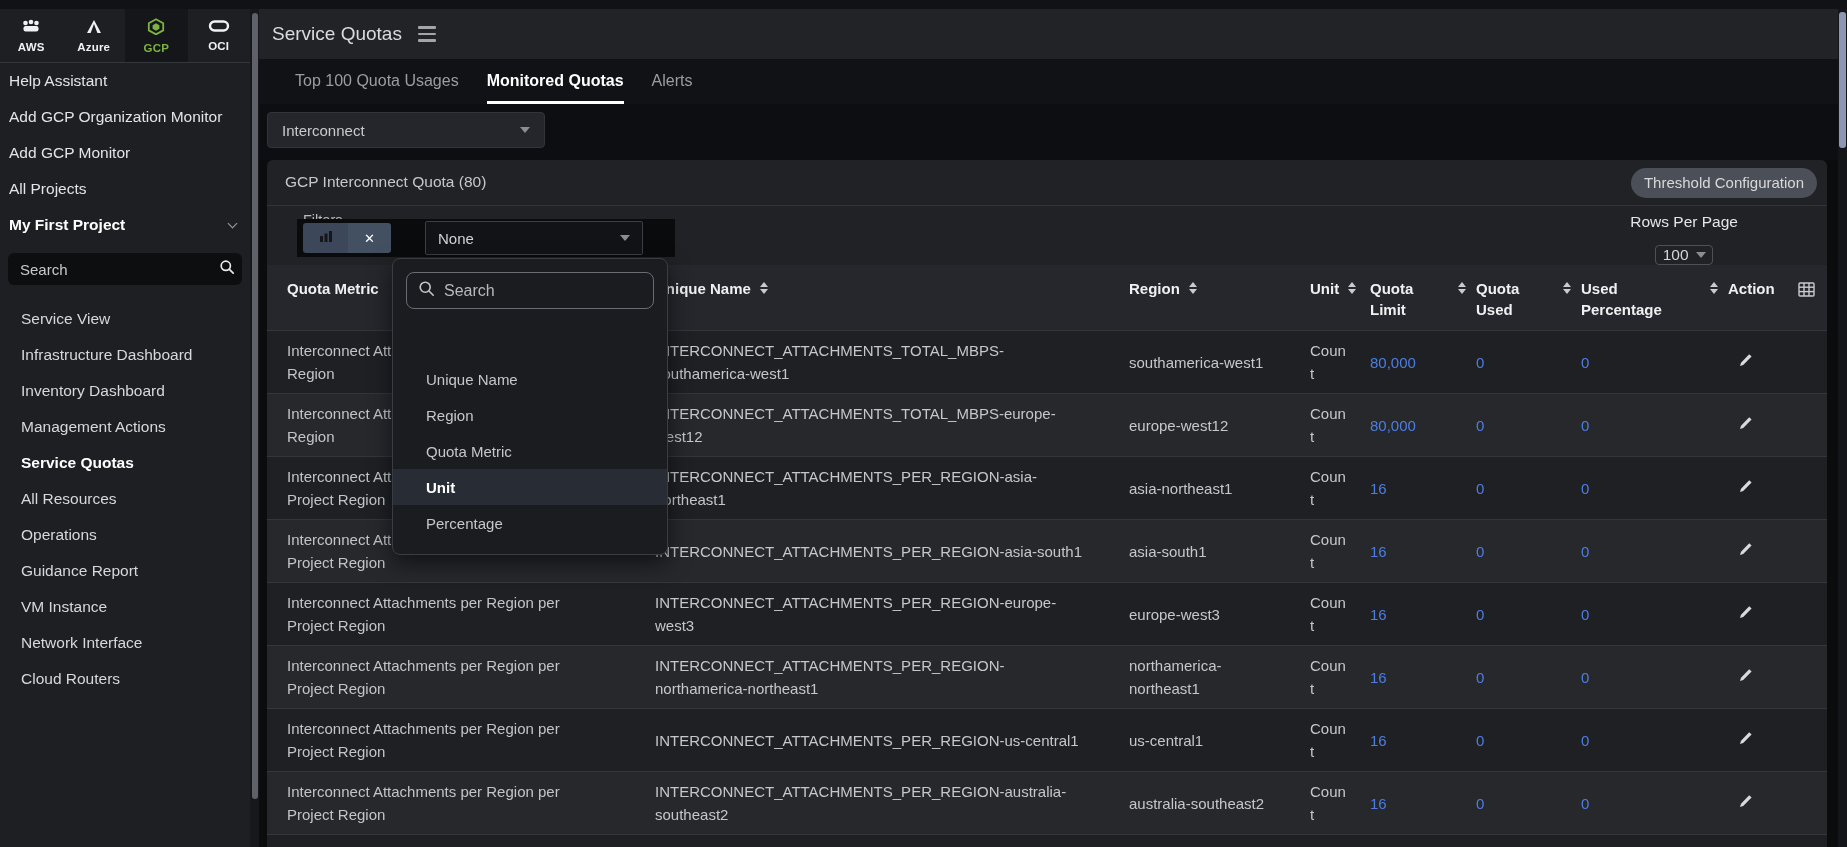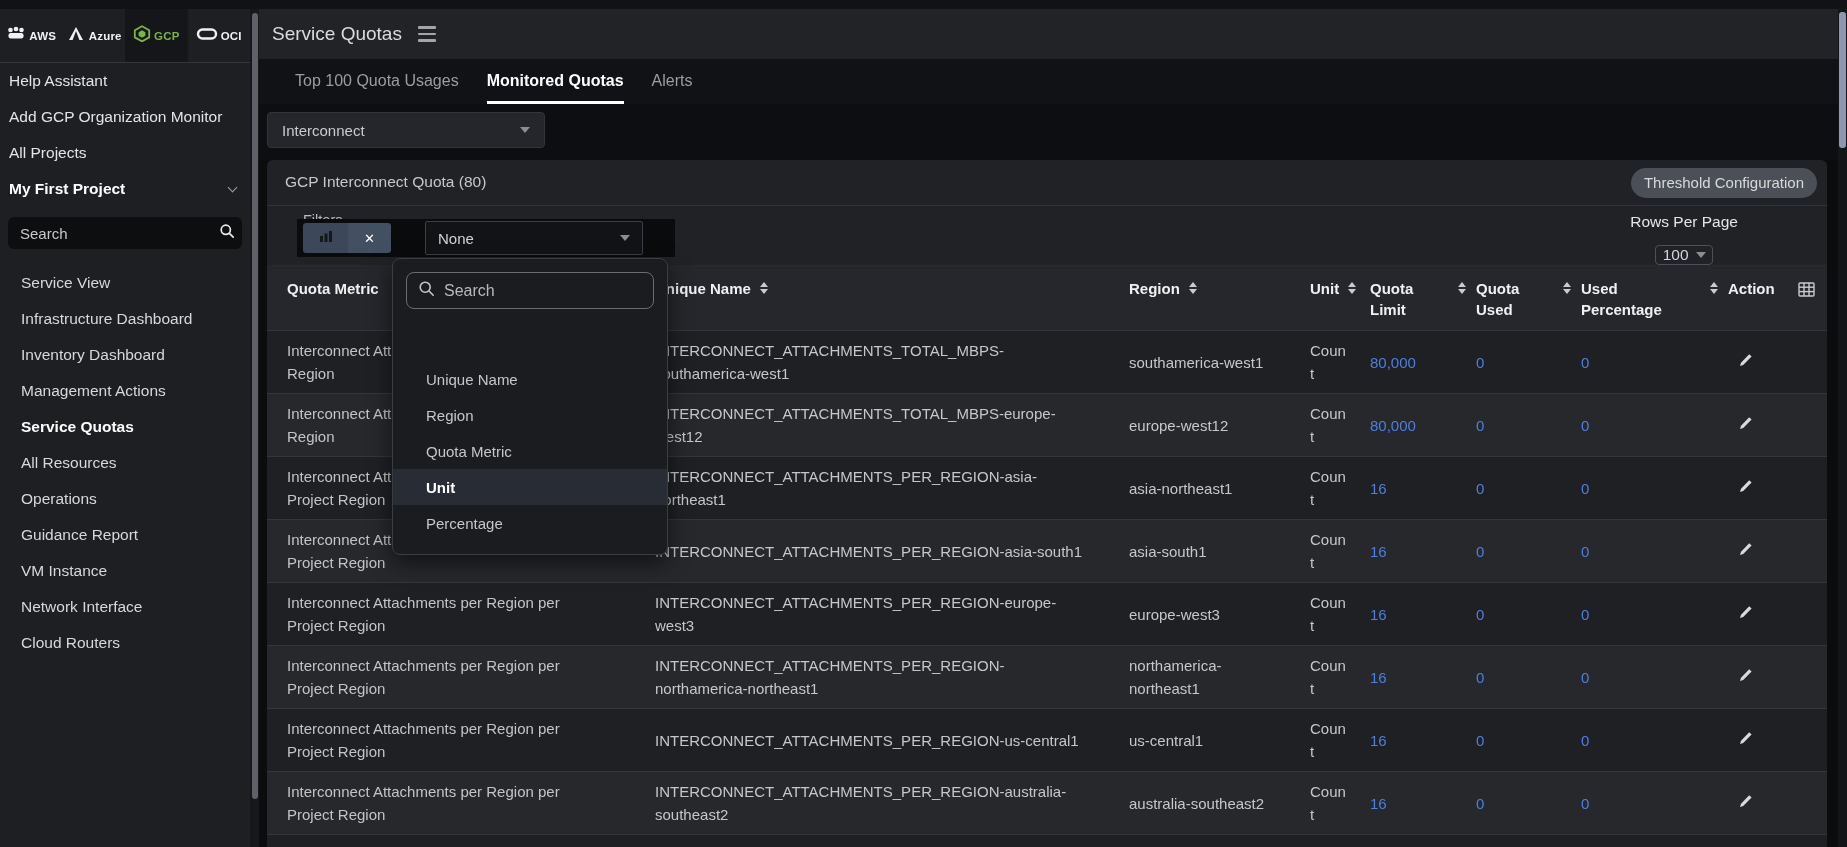--- a/index.html
+++ b/index.html
@@ -5,21 +5,21 @@
   * { margin:0; padding:0; box-sizing:border-box; }
   html,body { width:1847px; height:847px; overflow:hidden; }
   body { position:relative; background:#0b0c0e; font-family:"Liberation Sans","DejaVu Sans",sans-serif; color:#d6d7d9; }
 
   
   .topstrip { position:absolute; left:0; top:0; width:1847px; height:9px; background:#101216; }
 
   
   .sidebar { position:absolute; left:0; top:9px; width:250px; height:838px; background:#1d1f23; }
   .providers { display:flex; height:54px; border-bottom:1px solid #33363b; }
-  .provider { flex:1; display:flex; flex-direction:row; align-items:center; justify-content:center; gap:3px; cursor:pointer; }
+  .provider { flex:1; display:flex; flex-direction:column; align-items:center; justify-content:center; gap:3px; cursor:pointer; }
   .provider.active { background:#14161a; }
   .provider .plabel { font-size:11.5px; font-weight:bold; color:#f0f1f3; letter-spacing:.2px; }
   .provider.gcp .plabel { color:#7cb342; }
   .menu-item { height:36px; line-height:36px; padding-left:9px; font-size:15.5px; color:#e3e4e6; white-space:nowrap; cursor:pointer; }
   .project-row { position:relative; font-weight:bold; color:#fff; }
   .chev { position:absolute; right:14px; top:13px; width:7px; height:7px; border-right:1.8px solid #9fa1a6; border-bottom:1.8px solid #9fa1a6; transform:rotate(45deg); }
   .side-search { margin:10px 8px 0 8px; height:32px; background:#0d0e10; border-radius:6px; display:flex; align-items:center; padding:0 12px; }
   .side-search input { flex:1; background:transparent; border:0; outline:none; color:#cfd1d4; font-size:15px; font-family:inherit; }
   .side-search input::placeholder { color:#c7c9cc; opacity:1; }
   .submenu { margin-top:16px; }
@@ -139,20 +139,21 @@
     <div class="provider">
       <span><svg width="22" height="14" viewBox="0 0 22 14">
             <rect x="2" y="2.5" width="18" height="9" rx="4.5" fill="none" stroke="#f0f1f3" stroke-width="2.4"></rect>
           </svg></span>
       <span class="plabel">OCI</span>
     </div>
   </div>
 
   <div class="menu-item">Help Assistant</div>
   <div class="menu-item">Add GCP Organization Monitor</div>
+  <div class="menu-item">Add GCP Monitor</div>
   <div class="menu-item">All Projects</div>
 
   <div class="menu-item project-row">
     <span>My First Project</span>
     <span class="chev"></span>
   </div>
 
   <div class="side-search">
     <input type="text" placeholder="Search" style="">
     <span><svg width="16" height="16" viewBox="0 0 16 16">

